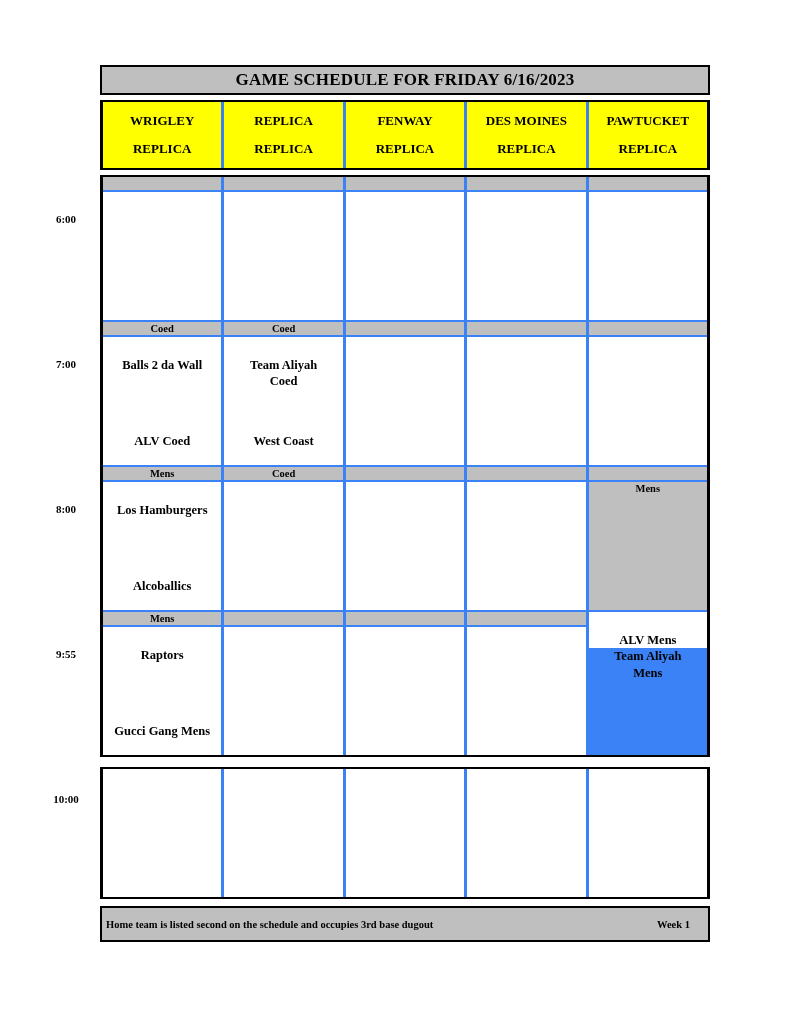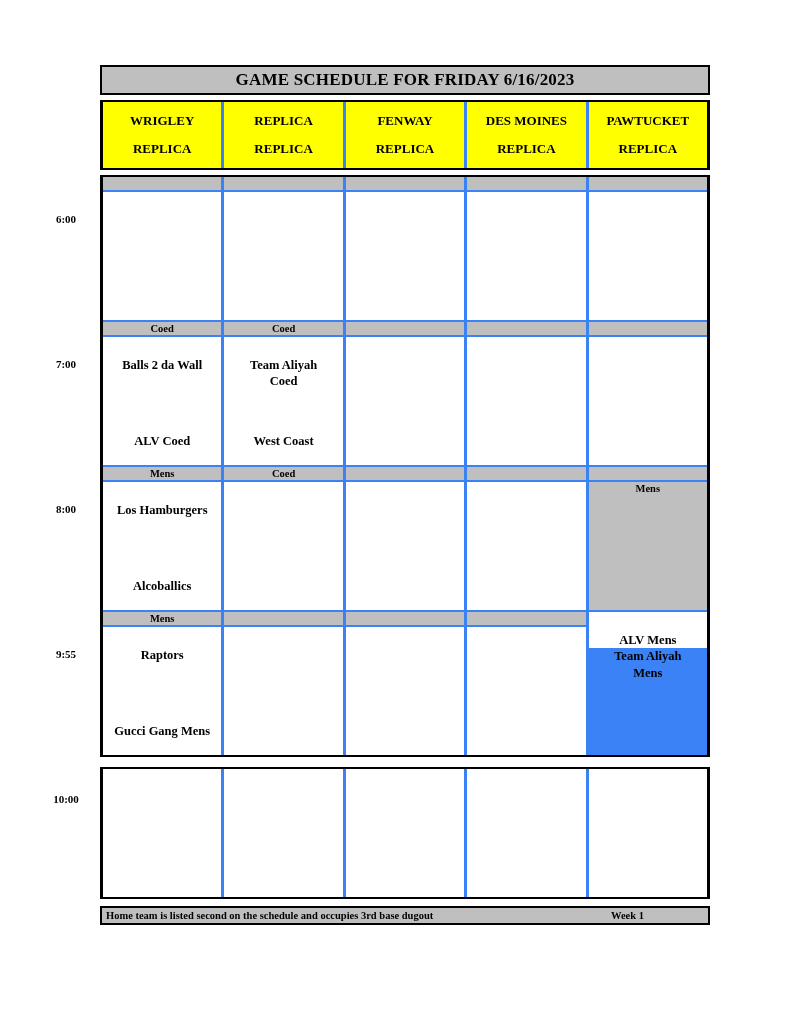--- a/index.html
+++ b/index.html
@@ -37,23 +37,23 @@
   }
   .cell {
     background:#ffffff; display:flex; flex-direction:column;
     justify-content:space-between; padding:20px 4px 16px;
     text-align:center; font-size:12.5px;
   }
   .team { line-height:1.3; white-space:pre-line; }
   .late-grid { margin-top:10px; }
   .late-grid .cell { height:128px; }
   .footer-bar {
-    margin-top:7px; height:19px; background:#bfbfbf; border:2px solid #000;
+    margin-top:7px; height:36px; background:#bfbfbf; border:2px solid #000;
     display:flex; align-items:center; justify-content:space-between;
-    font-size:10.5px; padding-left:4px; padding-right:64px;
+    font-size:10.5px; padding-left:4px; padding-right:18px;
   }
 </style>
 </head>
 <body>
 
 <div class="page">
 
   <div class="time-label" style="top:212px">6:00</div>
   <div class="time-label" style="top:357px">7:00</div>
   <div class="time-label" style="top:502px">8:00</div>

